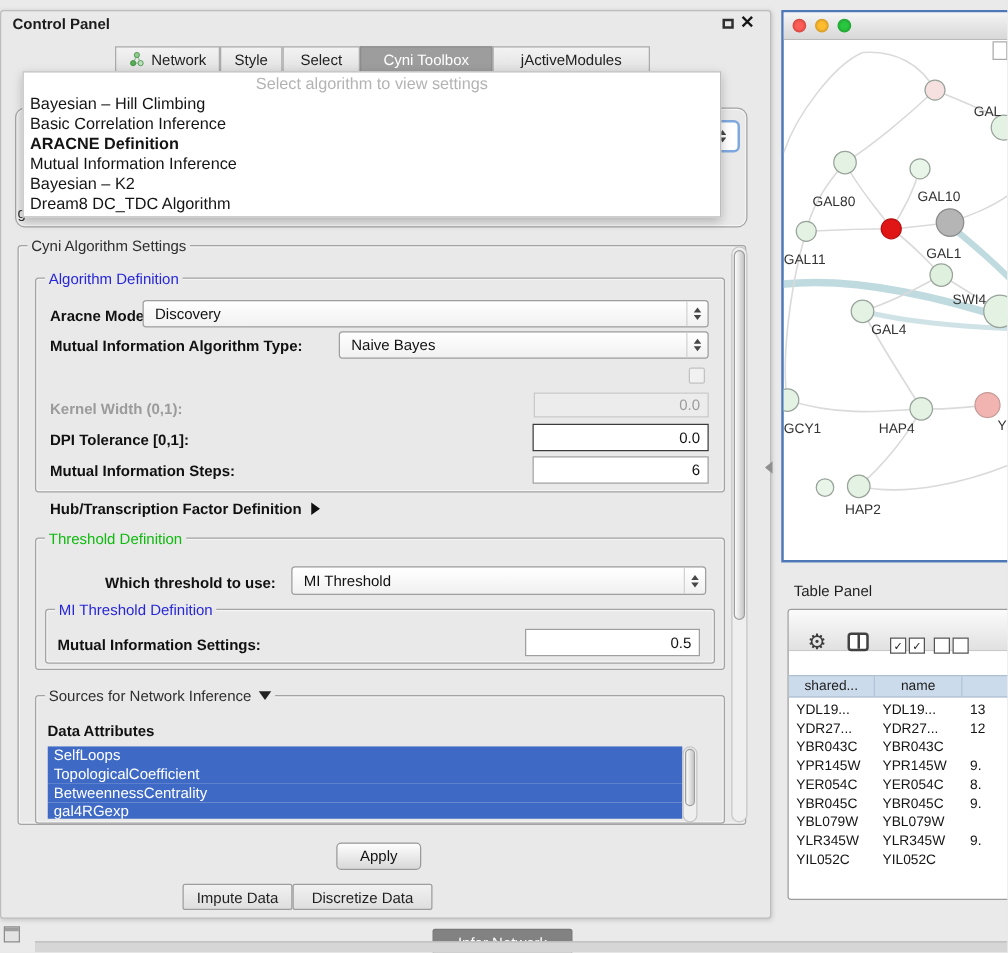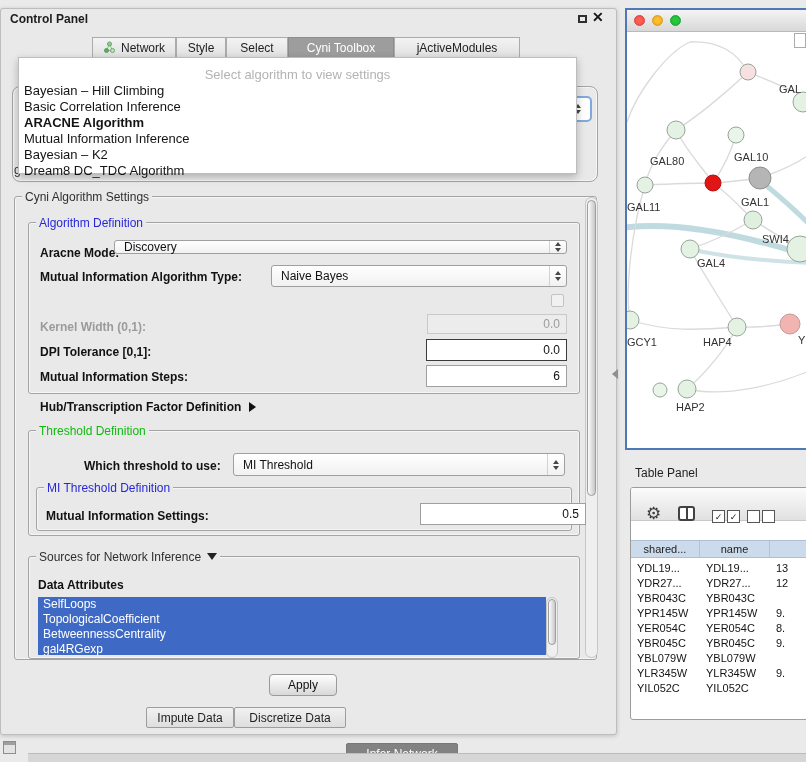--- a/index.html
+++ b/index.html
@@ -14,21 +14,21 @@
   .closebtn{left:592px;top:10px;font-size:14px;font-weight:bold;color:#151515;line-height:14px;}
   
   .tab{top:37px;height:21px;display:flex;align-items:center;justify-content:center;gap:5px;
        font-size:12px;color:#222;border:1px solid #ababab;background:linear-gradient(#f3f3f3,#e1e1e1);}
   .tab.sel{background:#9d9d9d;color:#fff;border-color:#8d8d8d;}
   .btab{top:707px;height:21px;display:flex;align-items:center;justify-content:center;font-size:12px;
         color:#1f1f1f;border:1px solid #9d9d9d;background:linear-gradient(#f1f1f1,#dedede);border-radius:2px;}
   .btab.sel{background:#828282;color:#fff;border-color:#787878;}
   
   .dd{left:18px;top:57px;width:559px;height:117px;background:#fff;border:1px solid #bdbdbd;
-      box-shadow:0 3px 8px rgba(0,0,0,.25);z-index:50;padding-top:8px;}
+      box-shadow:0 3px 8px rgba(0,0,0,.25);z-index:50;padding-top:0;}
   .dd-prompt{height:17px;line-height:17px;text-align:center;color:#b3b3b3;font-size:13px;}
   .dd-item{height:16px;line-height:16px;padding-left:5px;font-size:13px;color:#141414;white-space:nowrap;}
   .dd-item.bold{font-weight:bold;}
   
   .group{border:1px solid #a4a4a4;border-radius:3px;box-shadow:inset 0 0 0 1px rgba(255,255,255,.55);}
   .gtitle{font-size:12px;background:#e9e9e9;padding:0 3px;white-space:nowrap;color:#2f2f2f;}
   .gtitle.blue{color:#2727d8;}
   .gtitle.green{color:#0fba0f;}
   .lbl{font-size:12px;font-weight:bold;color:#111;white-space:nowrap;}
   .lbl.dim{color:#9b9b9b;}
@@ -116,37 +116,37 @@
        background:#fff;display:flex;flex-direction:column;align-items:center;justify-content:center;">
     <div class="tri up"></div>
     <div class="tri down"></div>
   </div>
   <div class="abs" style="left:14px;top:163px;font-size:12px;color:#333;">g</div>
 
   <div class="abs dd">
     <div class="dd-prompt">Select algorithm to view settings</div>
     <div class="dd-item">Bayesian – Hill Climbing</div>
     <div class="dd-item">Basic Correlation Inference</div>
-    <div class="dd-item bold">ARACNE Algorithm</div>
+    <div class="dd-item bold">ARACNE Definition</div>
     <div class="dd-item">Mutual Information Inference</div>
     <div class="dd-item">Bayesian – K2</div>
     <div class="dd-item">Dream8 DC_TDC Algorithm</div>
   </div>
 
   <div class="abs group" style="left:14px;top:196px;width:583px;height:464px;"></div>
   <div class="abs gtitle" style="left:22px;top:190px;">Cyni Algorithm Settings</div>
 
   <div class="abs scroll-track" style="left:585px;top:197px;width:13px;height:461px;"></div>
   <div class="abs scroll-thumb" style="left:587px;top:200px;width:9px;height:296px;"></div>
 
   <div class="abs group" style="left:28px;top:222px;width:552px;height:172px;"></div>
   <div class="abs gtitle blue" style="left:36px;top:216px;">Algorithm Definition</div>
 
   <div class="abs lbl" style="left:40px;top:246px;">Aracne Mode:</div>
-  <div class="abs combo" style="left:114px;top:240px;width:453px;height:14px;">
+  <div class="abs combo" style="left:114px;top:240px;width:453px;height:22px;">
     <span>Discovery</span>
     <span class="spin">
         <span class="tri up"></span>
         <span class="tri down"></span>
       </span>
   </div>
 
   <div class="abs lbl" style="left:40px;top:270px;">Mutual Information Algorithm Type:</div>
   <div class="abs combo" style="left:271px;top:265px;width:296px;height:22px;">
     <span>Naive Bayes</span>
@@ -179,21 +179,21 @@
     <span>MI Threshold</span>
     <span class="spin">
         <span class="tri up"></span>
         <span class="tri down"></span>
       </span>
   </div>
 
   <div class="abs group" style="left:36px;top:487px;width:536px;height:44px;"></div>
   <div class="abs gtitle blue" style="left:44px;top:481px;">MI Threshold Definition</div>
   <div class="abs lbl" style="left:46px;top:509px;">Mutual Information Settings:</div>
-  <div class="abs field" style="left:420px;top:503px;width:166px;height:22px;">0.5</div>
+  <div class="abs field" style="left:420px;top:503px;width:140px;height:22px;">0.5</div>
 
   <div class="abs group" style="left:28px;top:556px;width:552px;height:103px;"></div>
   <div class="abs gtitle" style="left:36px;top:550px;">
     <span>Sources for Network Inference</span><span class="arrow-down"></span>
   </div>
   <div class="abs lbl" style="left:38px;top:578px;">Data Attributes</div>
 
   <div class="abs" style="left:38px;top:597px;width:508px;height:58px;overflow:hidden;">
     <div class="list-item">SelfLoops</div>
     <div class="list-item">TopologicalCoefficient</div>

